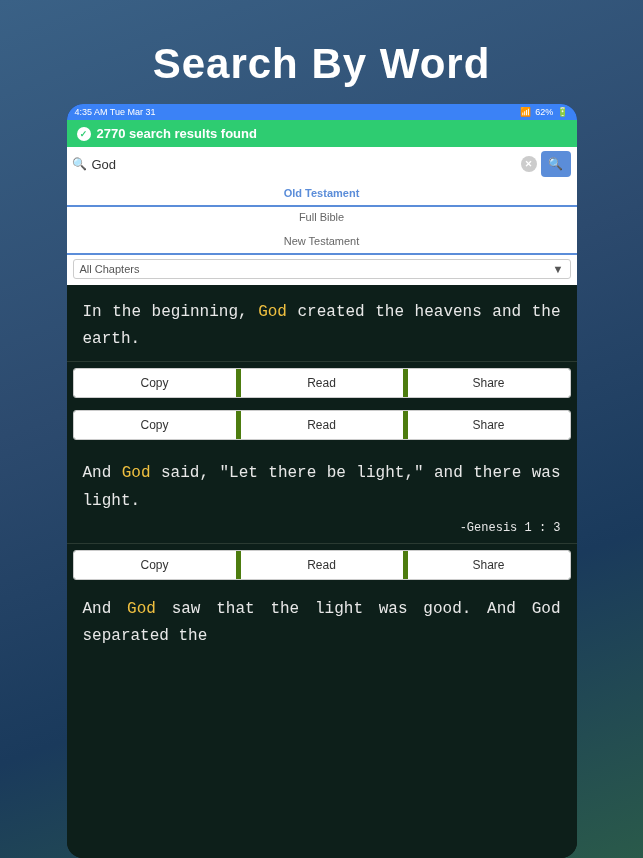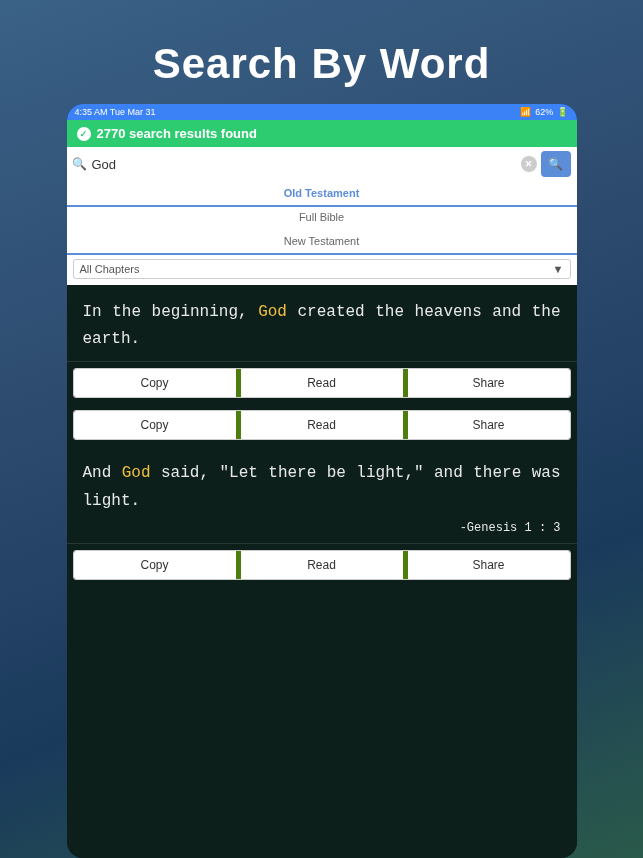--- a/index.html
+++ b/index.html
@@ -304,15 +304,20 @@
       <div class="verse-ref">-Genesis 1 : 3</div>
     </div>
     <div class="action-bar-wrapper">
       <div class="action-bar-inner">
         <button class="action-btn">Copy</button>
         <button class="action-btn">Read</button>
         <button class="action-btn">Share</button>
       </div>
     </div>
 
+    <div class="partial-verse">
+      <div class="verse-text">
+        <span>And </span><span class="highlight">God</span><span> saw that the light was good. And God separated the</span>
+      </div>
+    </div>
 
   </div>
 </div>
 
 </body></html>

